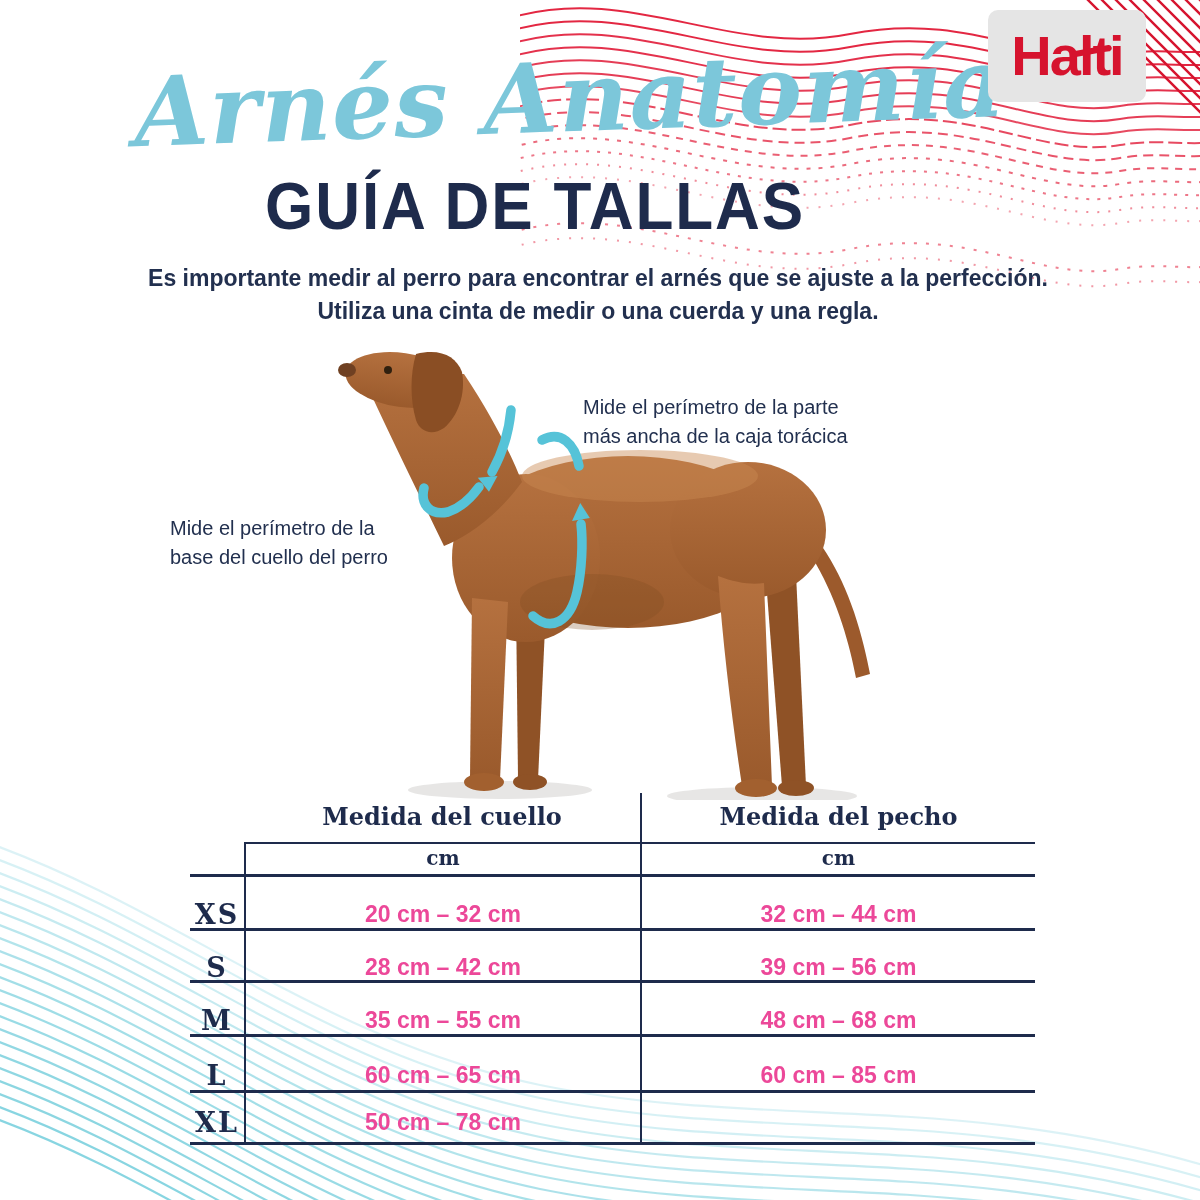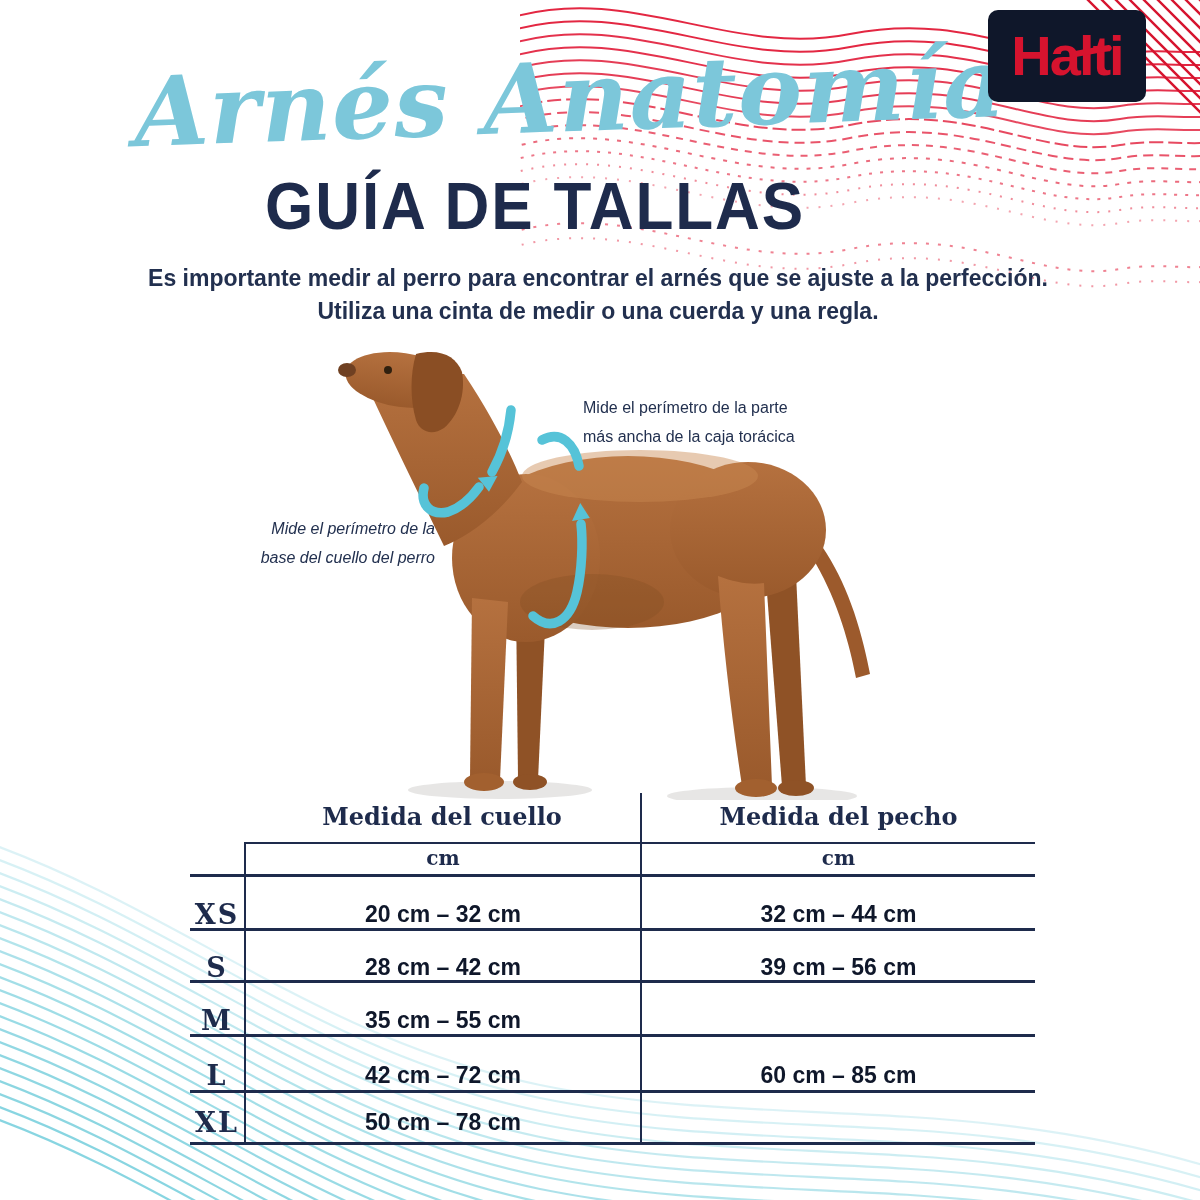--- a/index.html
+++ b/index.html
@@ -2,53 +2,53 @@
 <html><head>
 <meta charset="utf-8">
 <style>
   html,body{margin:0;padding:0;background:#ffffff;}
   #page{position:relative;width:1200px;height:1200px;overflow:hidden;background:#ffffff;
         font-family:"Liberation Sans",sans-serif;color:#1e2b4c;}
   
   .waves-red{position:absolute;top:0;right:0;width:680px;height:345px;z-index:0;}
   .waves-teal{position:absolute;left:0;bottom:0;width:1200px;height:400px;z-index:0;}
   
-  .logo-box{position:absolute;left:988px;top:10px;width:158px;height:92px;background:#0f172a;
+  .logo-box{position:absolute;left:988px;top:10px;width:158px;height:92px;background:#e5e5e5;
             border-radius:10px;z-index:5;display:flex;align-items:center;justify-content:center;}
   .logo-text{font-family:"Liberation Sans",sans-serif;font-weight:bold;font-size:56px;
              color:#d6132e;letter-spacing:-2px;position:relative;line-height:1;}
   .logo-bar{position:absolute;left:84px;top:38px;width:40px;height:6px;background:#d6132e;
             transform:rotate(-10deg);border-radius:3px;}
   
   .script-title{position:absolute;left:0;top:40px;width:1140px;text-align:center;z-index:2;
       font-family:"DejaVu Serif",serif;font-style:italic;font-weight:bold;font-size:96px;
       color:#7cc7da;transform:rotate(-2deg);letter-spacing:1px;line-height:1.2;}
   .main-title{position:absolute;left:0;top:168px;width:1070px;text-align:center;z-index:2;
       font-weight:bold;font-size:66px;letter-spacing:2px;color:#1e2b4c;transform:scaleX(.94);}
   .intro{position:absolute;left:0;top:262px;width:1196px;text-align:center;z-index:2;
       font-weight:bold;font-size:23px;line-height:33px;color:#22304f;white-space:pre-line;}
   
   .dog-wrap{position:absolute;left:330px;top:340px;width:560px;height:460px;z-index:1;}
-  .anno{position:absolute;z-index:2;font-size:16px;line-height:29px;color:#22304f;white-space:pre-line;}
+  .anno{position:absolute;z-index:2;font-size:20px;line-height:29px;color:#22304f;white-space:pre-line;}
   .anno-chest{left:583px;top:393px;text-align:left;}
-  .anno-neck{left:170px;top:514px;width:265px;text-align:right;font-style:italic;}
+  .anno-neck{left:170px;top:514px;width:265px;}
   
   .size-table{position:absolute;left:190px;top:793px;width:845px;height:353px;z-index:2;}
   .vline,.hline{position:absolute;background:#1e2b4c;}
   .serifb{font-family:"DejaVu Serif","Liberation Serif",serif;font-weight:bold;}
   .thead{position:absolute;top:0;height:47px;display:flex;align-items:center;justify-content:center;
          font-size:24px;}
   .unitrow{position:absolute;top:51px;height:28px;display:flex;align-items:center;justify-content:center;
          font-size:20px;}
   .trow{position:absolute;left:0;width:845px;margin-top:12px;}
   .cell{position:absolute;top:0;bottom:0;display:flex;align-items:center;justify-content:center;}
   .csize{left:0;width:54px;font-size:27px;letter-spacing:2px;}
   .c1{left:56px;width:394px;}
   .c2{left:452px;width:393px;}
-  .val{font-weight:bold;font-size:23px;color:#0f172a;}
+  .val{font-weight:bold;font-size:23px;color:#ec4899;}
 </style>
 </head>
 <body>
 
 <div id="page">
 
   <svg class="waves-red" viewBox="0 0 680 345" aria-hidden="true">
     <defs>
         <path id="rw" d="M-10,18 C110,-18 210,58 330,34 C450,10 520,68 600,54 C640,47 670,56 700,50" fill="none"></path>
       </defs>
@@ -197,24 +197,25 @@
       <div class="cell val c2">32 cm – 44 cm</div>
     </div>
     <div class="trow" style="top:138px;height:49px;">
       <div class="cell serifb csize">S</div>
       <div class="cell val c1">28 cm – 42 cm</div>
       <div class="cell val c2">39 cm – 56 cm</div>
     </div>
     <div class="trow" style="top:190px;height:51px;">
       <div class="cell serifb csize">M</div>
       <div class="cell val c1">35 cm – 55 cm</div>
+      <div class="cell val c2">48 cm – 68 cm</div>
     </div>
     <div class="trow" style="top:244px;height:53px;">
       <div class="cell serifb csize">L</div>
-      <div class="cell val c1">42 cm – 72 cm</div>
+      <div class="cell val c1">60 cm – 65 cm</div>
       <div class="cell val c2">60 cm – 85 cm</div>
     </div>
     <div class="trow" style="top:300px;height:34px;">
       <div class="cell serifb csize">XL</div>
       <div class="cell val c1">50 cm – 78 cm</div>
     </div>
   </div>
 
 </div>
 

